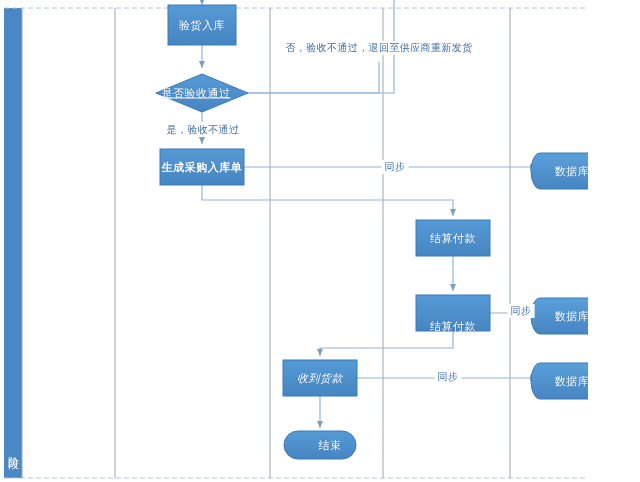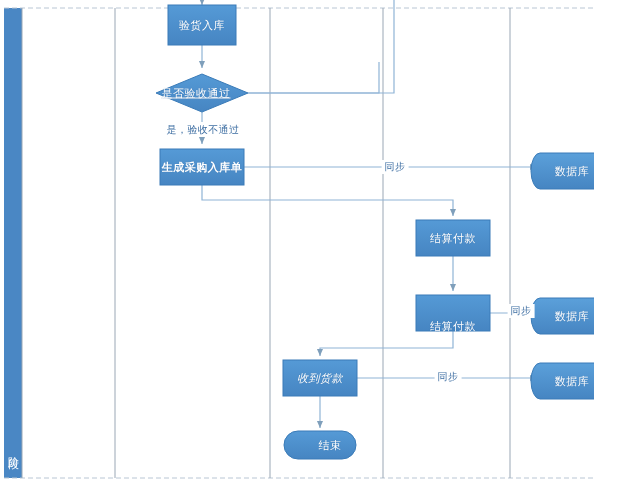--- a/index.html
+++ b/index.html
@@ -9,21 +9,20 @@
   }
   body {
     font-family: "Liberation Sans", "DejaVu Sans", sans-serif;
   }
   #canvas {
     position: relative;
     width: 588px;
     height: 482px;
     background: #ffffff;
     overflow: hidden;
-    padding-left: 6px;
   }
   #flow-svg {
     position: absolute;
     left: 0;
     top: 0;
     width: 640px;
     height: 482px;
   }
   .node-label {
     position: absolute;
@@ -162,20 +161,21 @@
   <div class="node-label" style="left:320px; top:378px;font-style:italic;">收到货款</div>
 
   <div class="node-label" style="left:320px; top:445px;margin-left:10px;">结束</div>
 
   <div class="node-label" style="left:572px; top:171px;">数据库</div>
 
   <div class="node-label" style="left:572px; top:316px;">数据库</div>
 
   <div class="node-label" style="left:572px; top:381px;">数据库</div>
 
+  <div class="edge-label" style="left:379px; top:48px;">否，验收不通过，退回至供应商重新发货</div>
 
   <div class="edge-label" style="left:203px; top:130px;">是，验收不通过</div>
 
   <div class="edge-label" style="left:395px; top:167px;">同步</div>
 
   <div class="edge-label" style="left:521px; top:311px;">同步</div>
 
   <div class="edge-label" style="left:448px; top:377px;">同步</div>
 
 </div>

